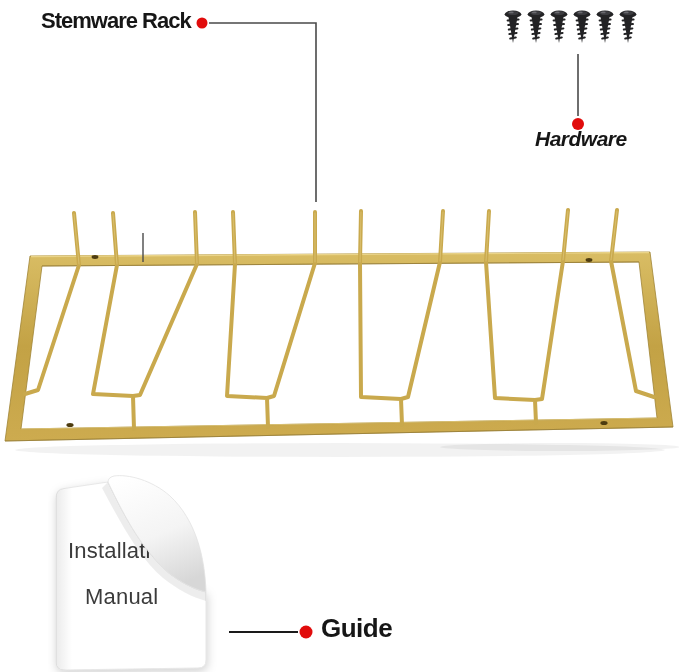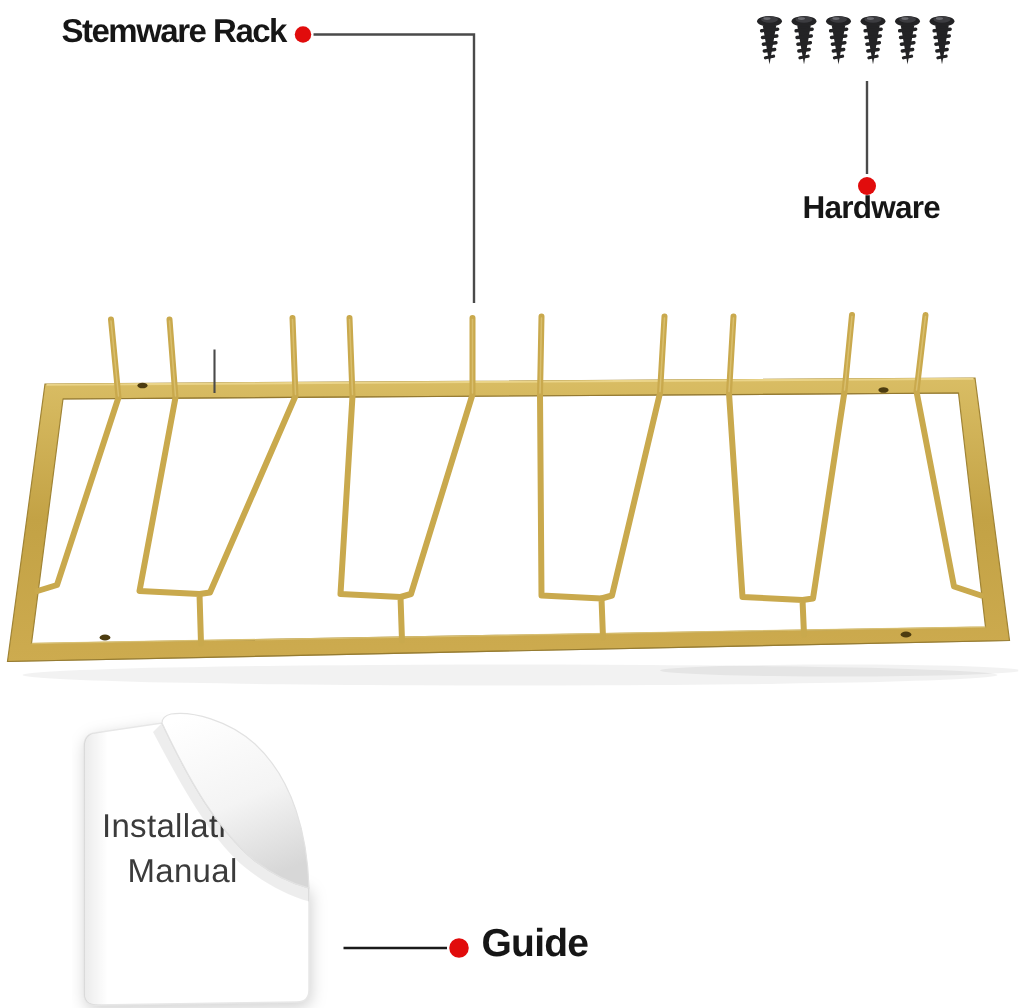--- a/index.html
+++ b/index.html
@@ -14,33 +14,33 @@
     --page_bg:#ffffff;
   }
   html,body{margin:0;padding:0;background:var(--page_bg);}
   #canvas{
     position:relative;width:679px;height:672px;overflow:hidden;
     background:var(--page_bg);
     font-family:"Liberation Sans","DejaVu Sans",sans-serif;
   }
   .label{position:absolute;color:var(--text_black);font-weight:700;white-space:nowrap;}
   #stemware-label{left:41px;top:8px;font-size:22px;letter-spacing:-1px;}
-  #hardware-label{left:535px;top:127px;font-size:21px;letter-spacing:-0.5px;}
+  #hardware-label{left:535px;top:127px;font-size:21px;letter-spacing:-0.5px;font-style:italic;}
   #guide-label{left:321px;top:613px;font-size:26px;letter-spacing:-0.5px;text-align:right;}
   svg{display:block;}
   .overlay{position:absolute;left:0;top:0;pointer-events:none;}
   #manual-sheet{position:absolute;left:48px;top:474px;width:180px;height:200px;}
   #manual-sheet svg{position:absolute;left:0;top:0;}
   #manual-text{
     position:absolute;left:0;top:62px;width:170px;z-index:2;
     color:var(--manual_text);font-size:22px;font-weight:400;line-height:30px;
     letter-spacing:0.2px;
   }
   #manual-text .l1{margin-left:20px;white-space:nowrap;}
-  #manual-text .l2{margin-left:37px;white-space:nowrap;}
+  #manual-text .l2{margin-left:37px;white-space:nowrap;margin-top:16px;}
   #curl-svg{z-index:3;}
   #page-base-svg{z-index:1;}
 </style>
 </head>
 <body>
 
 <div id="canvas">
 
   <svg class="overlay" width="679" height="672" viewBox="0 0 679 672">
     <defs>

